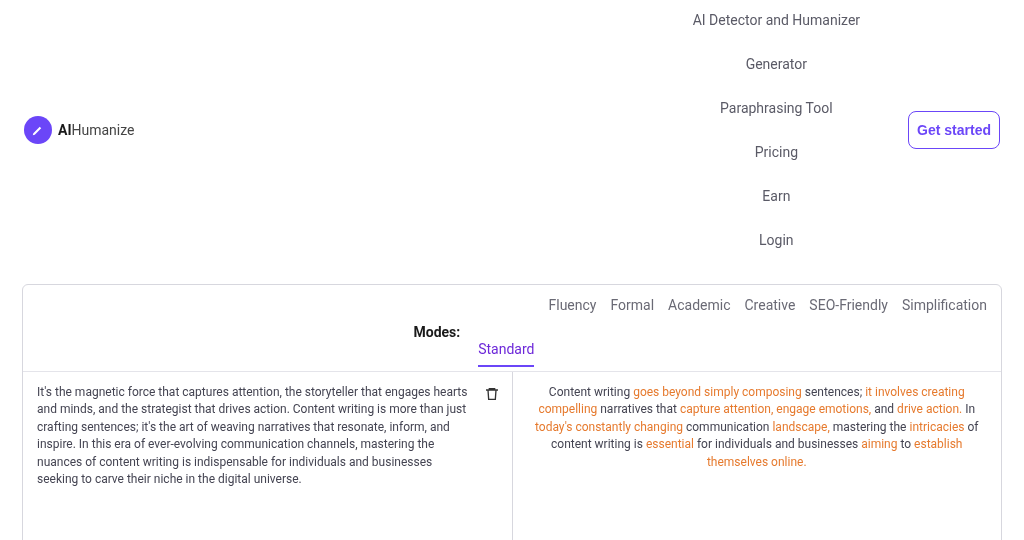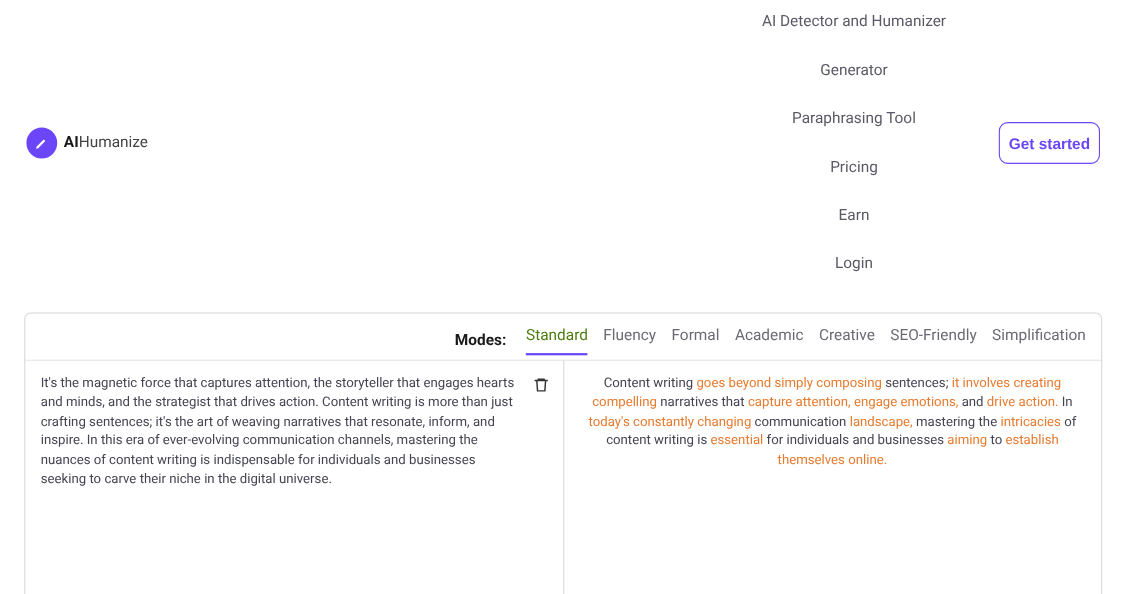--- a/index.html
+++ b/index.html
@@ -67,22 +67,23 @@
     align-items: center;
     gap: 14px;
     padding: 12px 14px 4px 14px;
     border-bottom: 1px solid #e4e4ea;
     font-size: 14px;
     justify-content: flex-end;
   }
   .modes-label { font-weight: 700; color: #1a1a1a; margin-right: 4px;}
   .mode-tab { color: #6a6a75; cursor: pointer; padding-bottom: 8px; }
   .mode-tab.active {
-    color: #4d7c0f;
+    color: #6d28d9;
     border-bottom: 2px solid #6b46f8;
+    margin-top: 44px;
   }
   .cols {
     display: flex;
     height: 394px;
   }
   .col {
     flex: 1;
     display: flex;
     flex-direction: column;
     position: relative;

